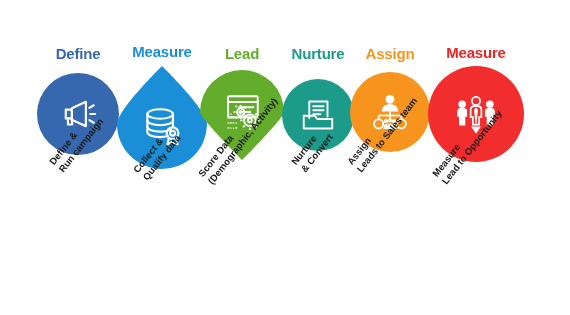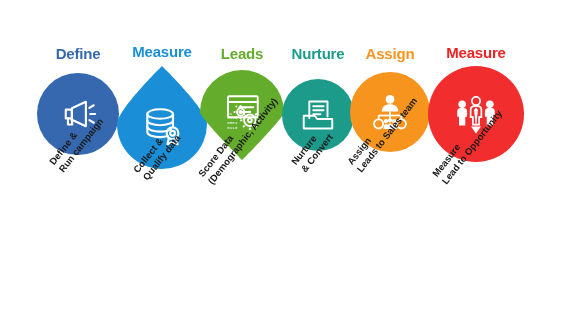--- a/index.html
+++ b/index.html
@@ -132,21 +132,21 @@
       </div>
     </div>
 
     <div class="caption" style="left: 131px; top: 168px; transform: rotate(-52deg); color: rgb(26, 26, 26);">
       <span class="line">Collect &amp;</span>
       <span class="line">Qualify data</span>
     </div>
   </div>
 
   <div class="stage">
-    <div class="stage-title" style="left: 242px; top: 45px; color: rgb(100, 172, 43);">Leads</div>
+    <div class="stage-title" style="left: 242px; top: 45px; color: rgb(100, 172, 43);">Lead</div>
 
     <div class="shape-wrap" style="left:242px; top:70px;">
       <div class="shape">
         <svg width="84" height="90" viewBox="0 0 84 90">
           <path d="M42 90 C42 90 84 48 84 42 A42 42 0 1 0 0 42 C0 48 42 90 42 90 Z" fill="#64AC2B"></path>
         </svg>
         <div class="icon-holder" style="height:84px;">
           <svg width="42" height="42" viewBox="0 0 48 48">
             <g fill="none" stroke="#ffffff" stroke-width="2.2" stroke-linejoin="round" stroke-linecap="round">
               <rect x="8" y="6" width="34" height="24" rx="1.5"></rect>

